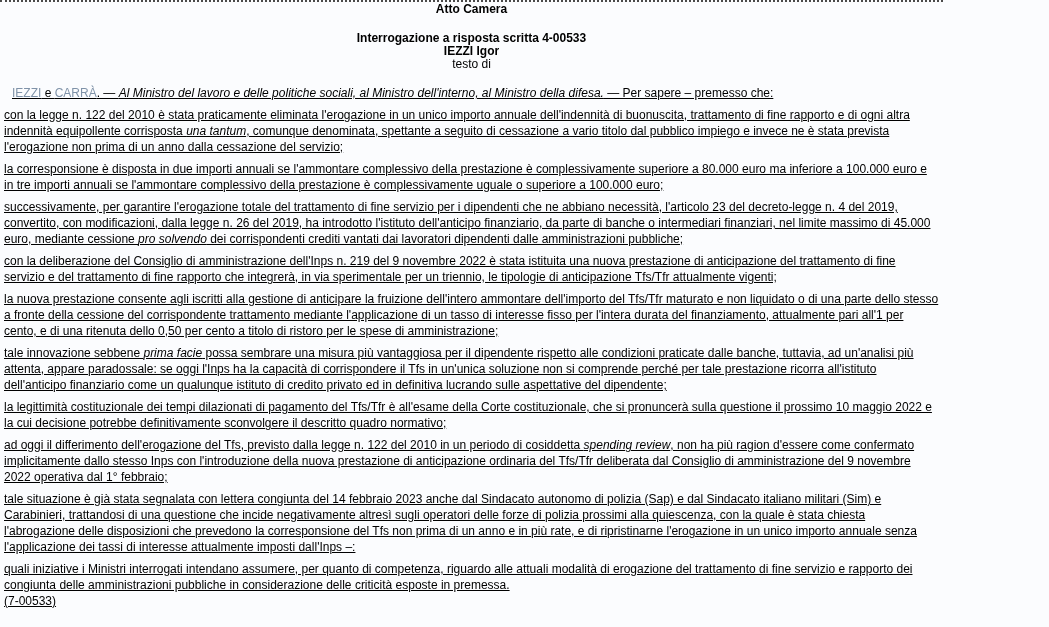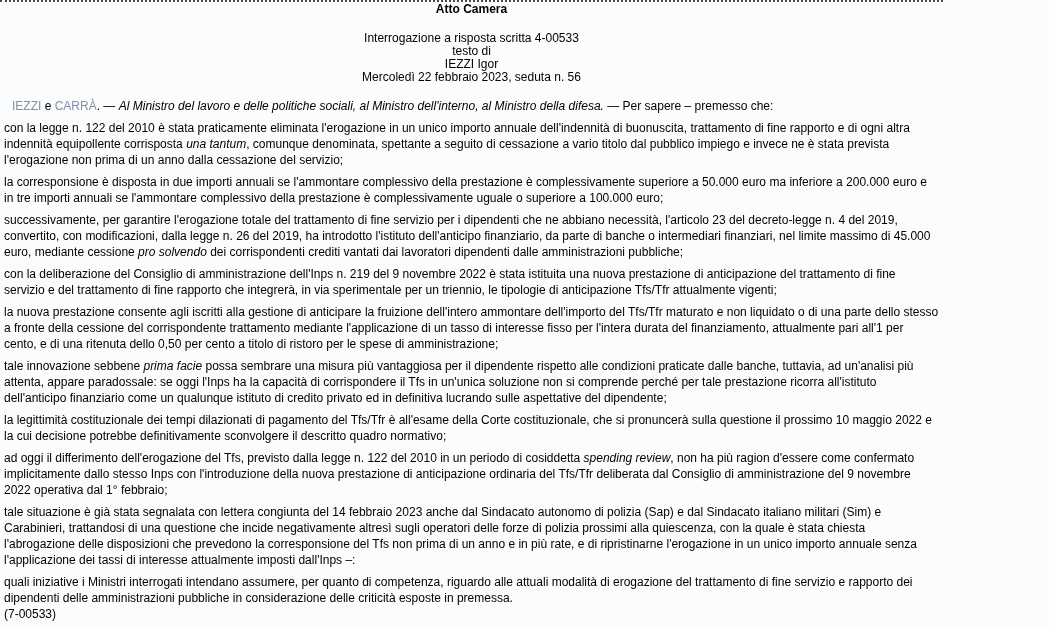--- a/index.html
+++ b/index.html
@@ -29,26 +29,27 @@
   .act-type {
     font-weight: bold;
     margin: 0 0 16px 0;
   }
   .header-block {
     margin: 0 0 14px 0;
   }
   .header-block .line {
     margin: 0;
   }
-  .bold { font-weight: normal; }
+  .bold { font-weight: bold; }
   
   .doc-body {
     font-size: 12px;
     line-height: 16px;
     text-align: left;
+    text-decoration: underline;
   }
   .doc-body p.para {
     margin: 0 0 6px 0;
   }
   .doc-body p.para.indent-first {
     text-indent: 8px;
   }
   .doc-body em {
     font-style: italic;
   }
@@ -60,33 +61,32 @@
 </style>
 </head>
 <body>
 
 <div class="page">
 
   <div class="doc-header">
     <div class="act-type">Atto Camera</div>
     <div class="header-block">
       <div class="line bold">Interrogazione a risposta scritta 4-00533</div>
+      <div class="line bold">IEZZI Igor</div>
       <div class="line">testo di</div>
-      <div class="line bold">IEZZI Igor</div>
-      <div class="line bold">Mercoledì 22 febbraio 2023, seduta n. 56</div>
     </div>
   </div>
 
   <div class="doc-body">
       <p class="para indent-first"><a class="deputy-link" href="#">IEZZI</a><span> e </span><a class="deputy-link" href="#">CARRÀ</a><span>. — </span><em>Al Ministro del lavoro e delle politiche sociali, al Ministro dell'interno, al Ministro della difesa.</em><span> — Per sapere – premesso che:</span></p>
       <p class="para"><span>con la legge n. 122 del 2010 è stata praticamente eliminata l'erogazione in un unico importo annuale dell'indennità di buonuscita, trattamento di fine rapporto e di ogni altra indennità equipollente corrisposta </span><em>una tantum</em><span>, comunque denominata, spettante a seguito di cessazione a vario titolo dal pubblico impiego e invece ne è stata prevista l'erogazione non prima di un anno dalla cessazione del servizio;</span></p>
-      <p class="para"><span>la corresponsione è disposta in due importi annuali se l'ammontare complessivo della prestazione è complessivamente superiore a 50.000 euro ma inferiore a 200.000 euro e in tre importi annuali se l'ammontare complessivo della prestazione è complessivamente uguale o superiore a 100.000 euro;</span></p>
+      <p class="para"><span>la corresponsione è disposta in due importi annuali se l'ammontare complessivo della prestazione è complessivamente superiore a 80.000 euro ma inferiore a 100.000 euro e in tre importi annuali se l'ammontare complessivo della prestazione è complessivamente uguale o superiore a 100.000 euro;</span></p>
       <p class="para"><span>successivamente, per garantire l'erogazione totale del trattamento di fine servizio per i dipendenti che ne abbiano necessità, l'articolo 23 del decreto-legge n. 4 del 2019, convertito, con modificazioni, dalla legge n. 26 del 2019, ha introdotto l'istituto dell'anticipo finanziario, da parte di banche o intermediari finanziari, nel limite massimo di 45.000 euro, mediante cessione </span><em>pro solvendo</em><span> dei corrispondenti crediti vantati dai lavoratori dipendenti dalle amministrazioni pubbliche;</span></p>
       <p class="para"><span>con la deliberazione del Consiglio di amministrazione dell'Inps n. 219 del 9 novembre 2022 è stata istituita una nuova prestazione di anticipazione del trattamento di fine servizio e del trattamento di fine rapporto che integrerà, in via sperimentale per un triennio, le tipologie di anticipazione Tfs/Tfr attualmente vigenti;</span></p>
       <p class="para"><span>la nuova prestazione consente agli iscritti alla gestione di anticipare la fruizione dell'intero ammontare dell'importo del Tfs/Tfr maturato e non liquidato o di una parte dello stesso a fronte della cessione del corrispondente trattamento mediante l'applicazione di un tasso di interesse fisso per l'intera durata del finanziamento, attualmente pari all'1 per cento, e di una ritenuta dello 0,50 per cento a titolo di ristoro per le spese di amministrazione;</span></p>
       <p class="para"><span>tale innovazione sebbene </span><em>prima facie</em><span> possa sembrare una misura più vantaggiosa per il dipendente rispetto alle condizioni praticate dalle banche, tuttavia, ad un'analisi più attenta, appare paradossale: se oggi l'Inps ha la capacità di corrispondere il Tfs in un'unica soluzione non si comprende perché per tale prestazione ricorra all'istituto dell'anticipo finanziario come un qualunque istituto di credito privato ed in definitiva lucrando sulle aspettative del dipendente;</span></p>
       <p class="para"><span>la legittimità costituzionale dei tempi dilazionati di pagamento del Tfs/Tfr è all'esame della Corte costituzionale, che si pronuncerà sulla questione il prossimo 10 maggio 2022 e la cui decisione potrebbe definitivamente sconvolgere il descritto quadro normativo;</span></p>
       <p class="para"><span>ad oggi il differimento dell'erogazione del Tfs, previsto dalla legge n. 122 del 2010 in un periodo di cosiddetta </span><em>spending review</em><span>, non ha più ragion d'essere come confermato implicitamente dallo stesso Inps con l'introduzione della nuova prestazione di anticipazione ordinaria del Tfs/Tfr deliberata dal Consiglio di amministrazione del 9 novembre 2022 operativa dal 1° febbraio;</span></p>
       <p class="para"><span>tale situazione è già stata segnalata con lettera congiunta del 14 febbraio 2023 anche dal Sindacato autonomo di polizia (Sap) e dal Sindacato italiano militari (Sim) e Carabinieri, trattandosi di una questione che incide negativamente altresì sugli operatori delle forze di polizia prossimi alla quiescenza, con la quale è stata chiesta l'abrogazione delle disposizioni che prevedono la corresponsione del Tfs non prima di un anno e in più rate, e di ripristinarne l'erogazione in un unico importo annuale senza l'applicazione dei tassi di interesse attualmente imposti dall'Inps –:</span></p>
-      <p class="para"><span>quali iniziative i Ministri interrogati intendano assumere, per quanto di competenza, riguardo alle attuali modalità di erogazione del trattamento di fine servizio e rapporto dei dipendenti delle amministrazioni pubbliche in considerazione delle criticità esposte in premessa.</span><br><span>(7-00533)</span></p>
+      <p class="para"><span>quali iniziative i Ministri interrogati intendano assumere, per quanto di competenza, riguardo alle attuali modalità di erogazione del trattamento di fine servizio e rapporto dei congiunta delle amministrazioni pubbliche in considerazione delle criticità esposte in premessa.</span><br><span>(7-00533)</span></p>
     </div>
 
 </div>
 
 </body></html>

